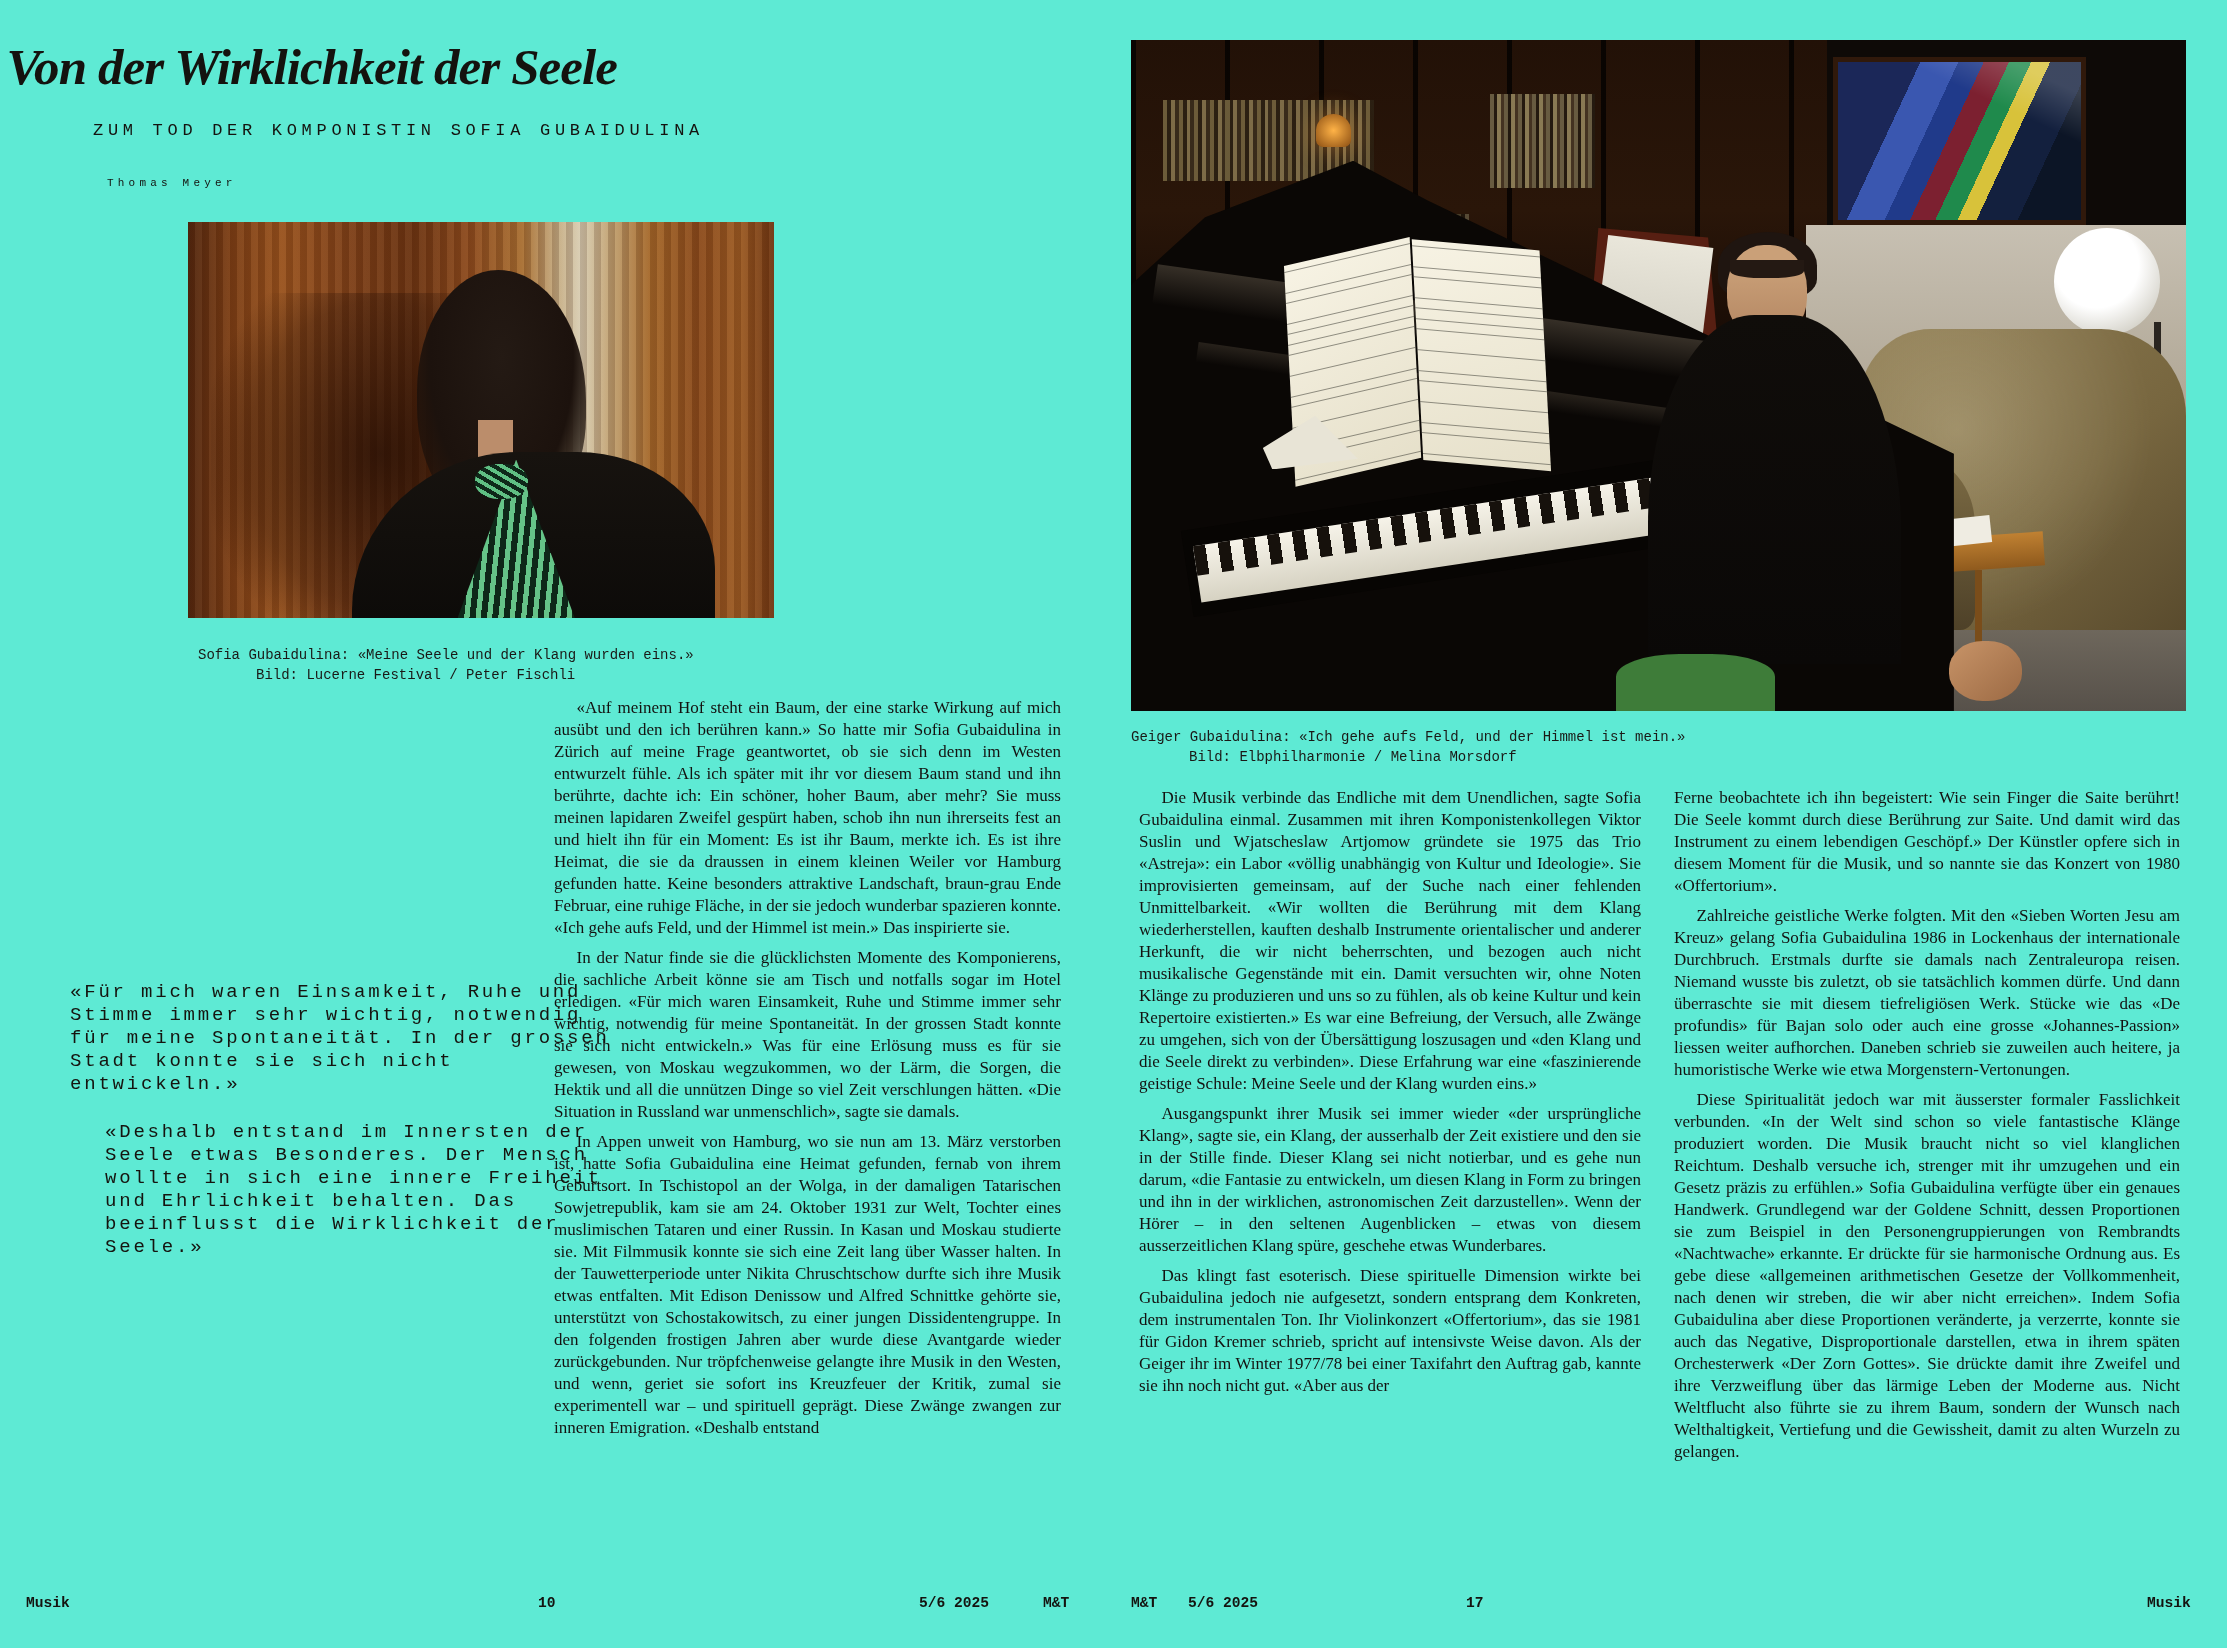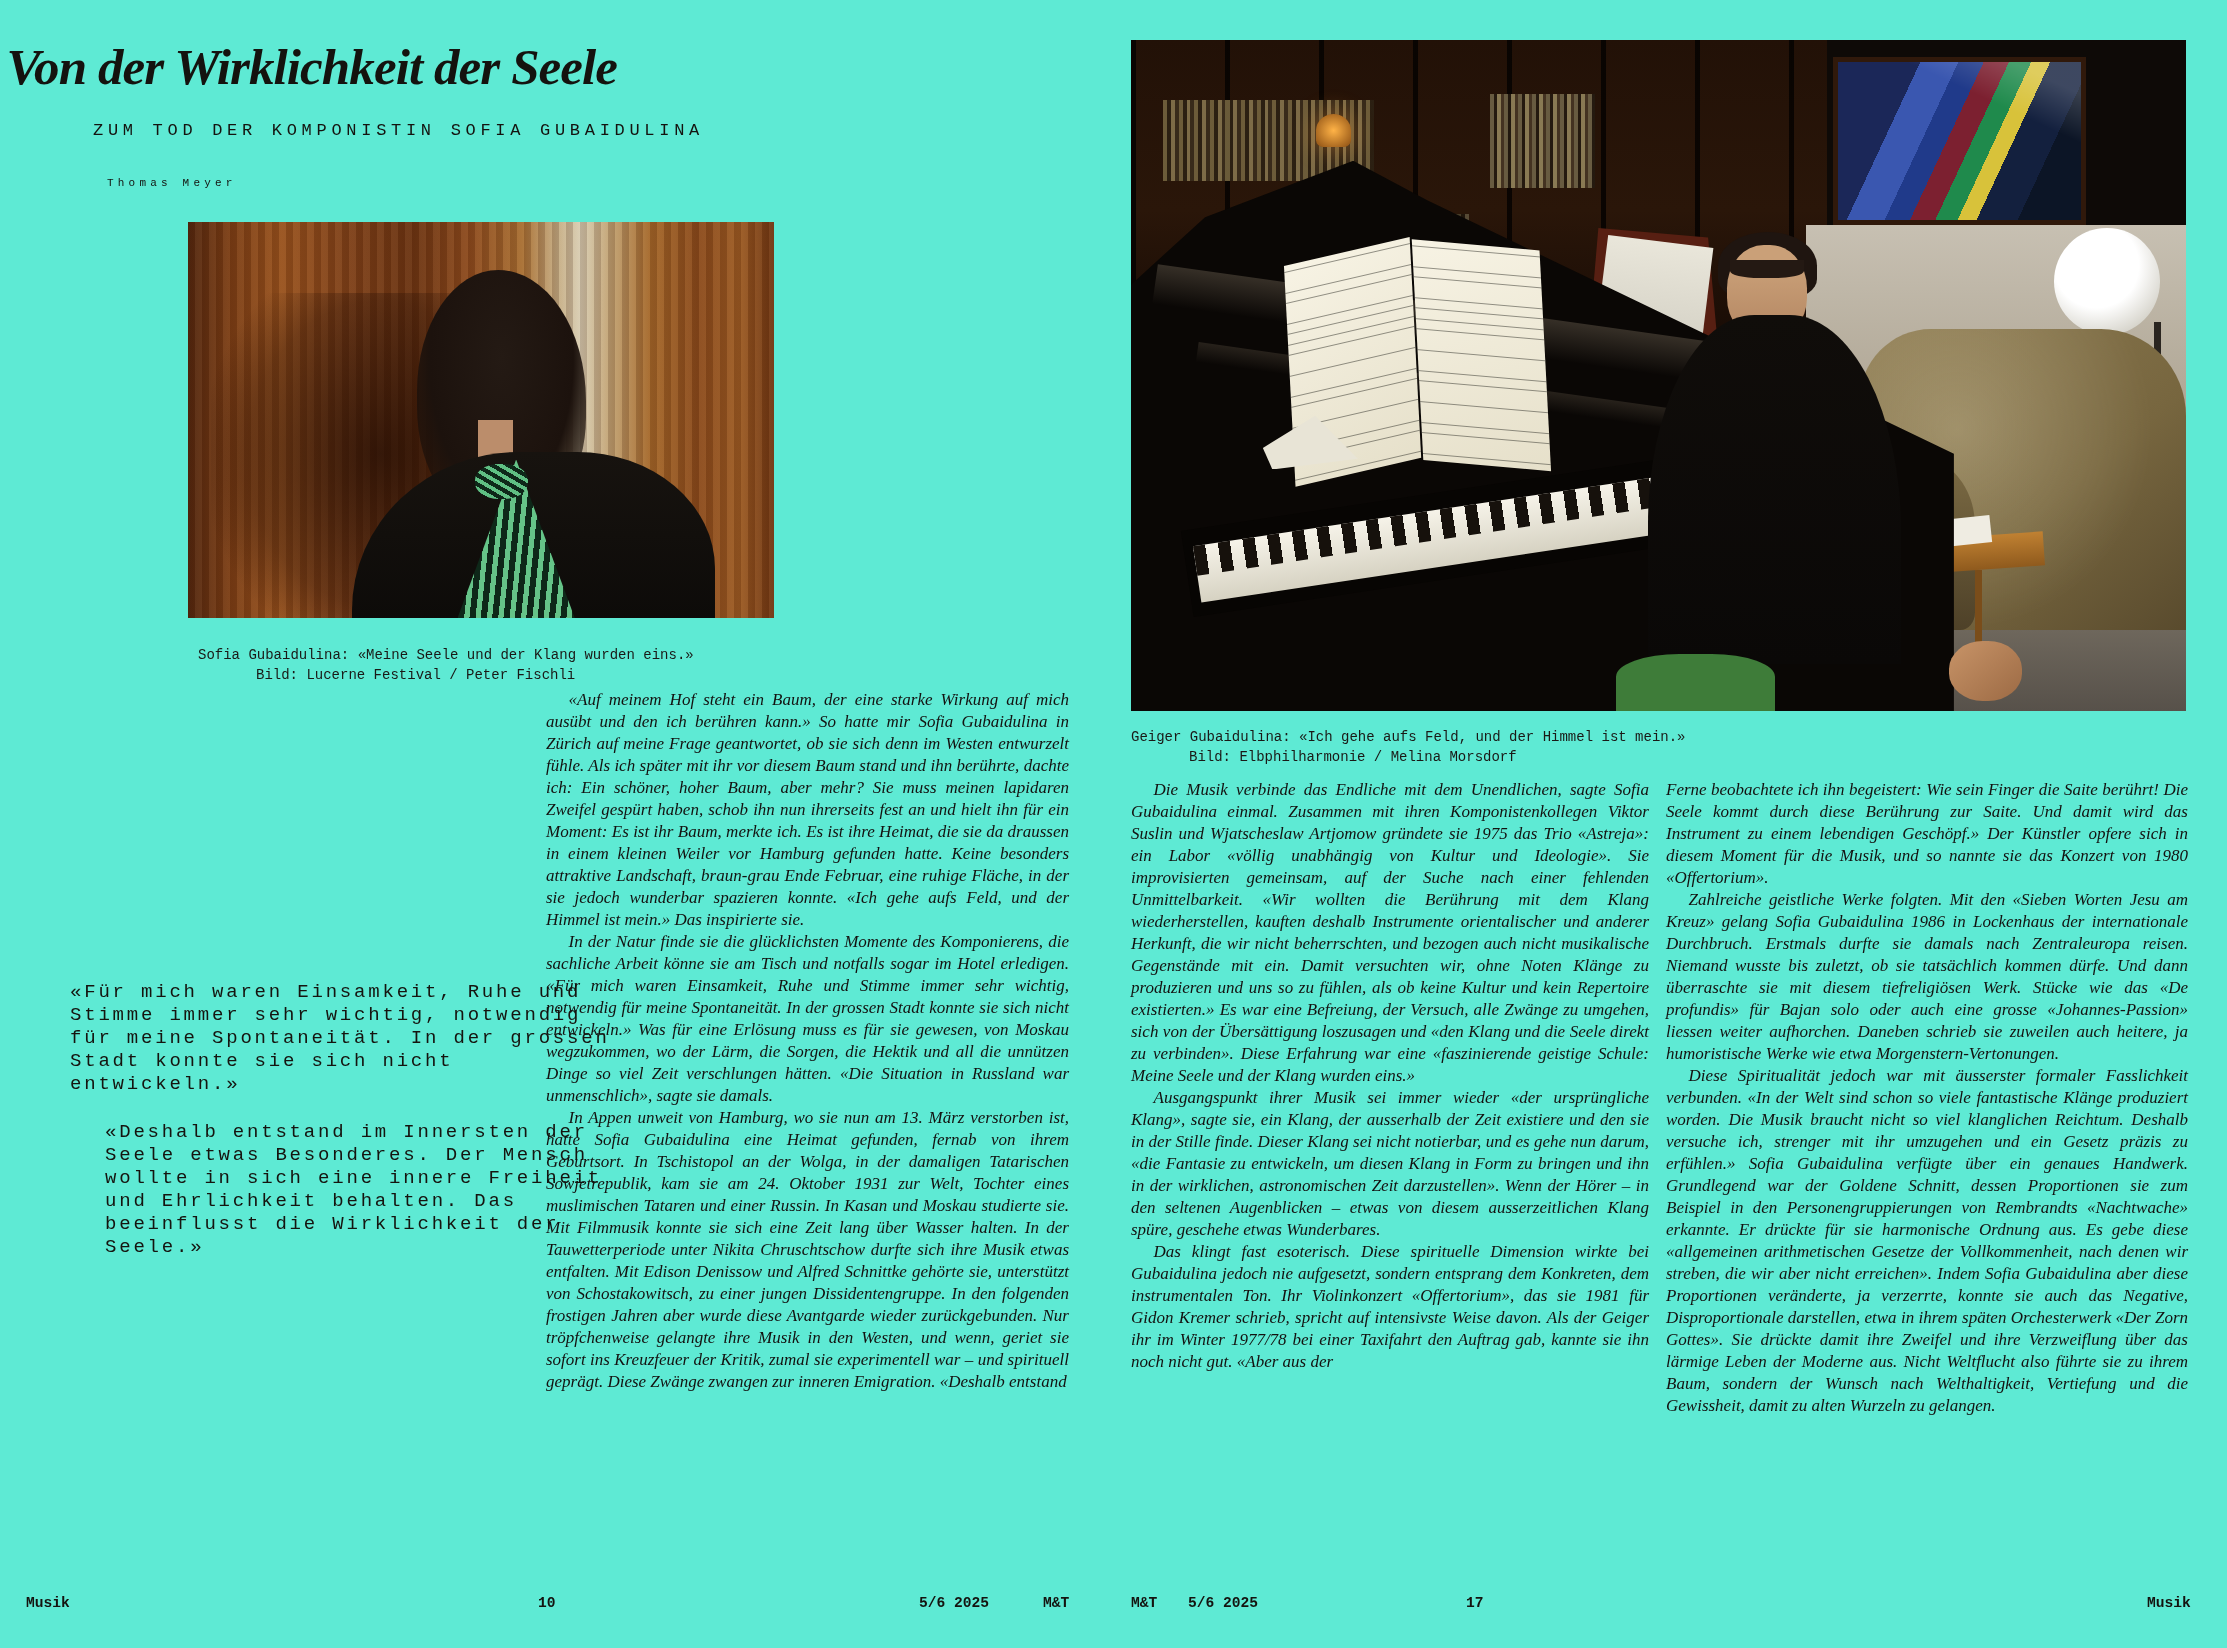--- a/index.html
+++ b/index.html
@@ -28,21 +28,21 @@
   .caption .cap2{padding-left:58px;}
   .pq{
     margin:4px;font-family:"Liberation Mono", monospace;font-size:19px;line-height:23px;
     letter-spacing:2.8px;color:#15140f;
   }
   .pq1{left:66px;top:977px;width:542px;}
   .pq2{left:101px;top:1117px;width:528px;}
   .bodycol{
     font-size:17px;line-height:22px;text-align:justify;color:#131210;
   }
-  .bodycol p{margin:0;font-style:italic;}
+  .bodycol p{margin:8px;}
   .bodycol p.indent{text-indent:22.6px;}
   .bodyL{left:546px;top:689px;width:523px;}
   .colR1{left:1131px;top:779px;width:518px;}
   .colR2{left:1666px;top:779px;width:522px;}
   .folio{
     font-family:"Liberation Mono", monospace;font-size:14.6px;color:#14130f;white-space:nowrap;font-weight:bold;
   }
   
   .photo1{
     left:188px;top:222px;width:586px;height:396px;overflow:hidden;margin:0;

